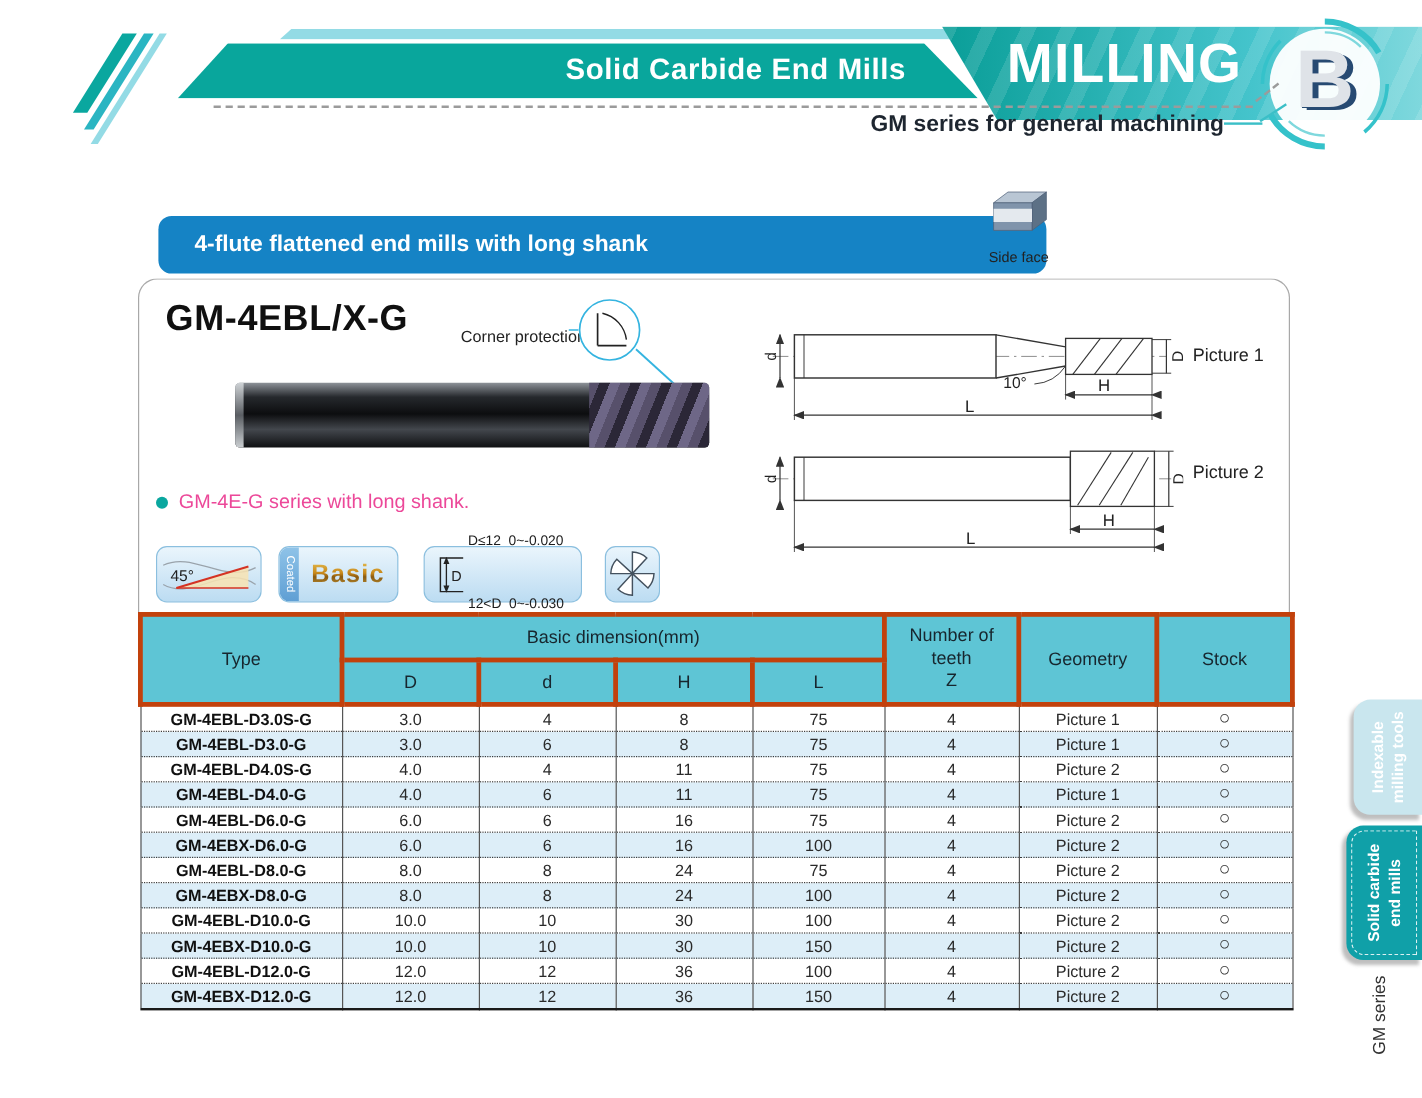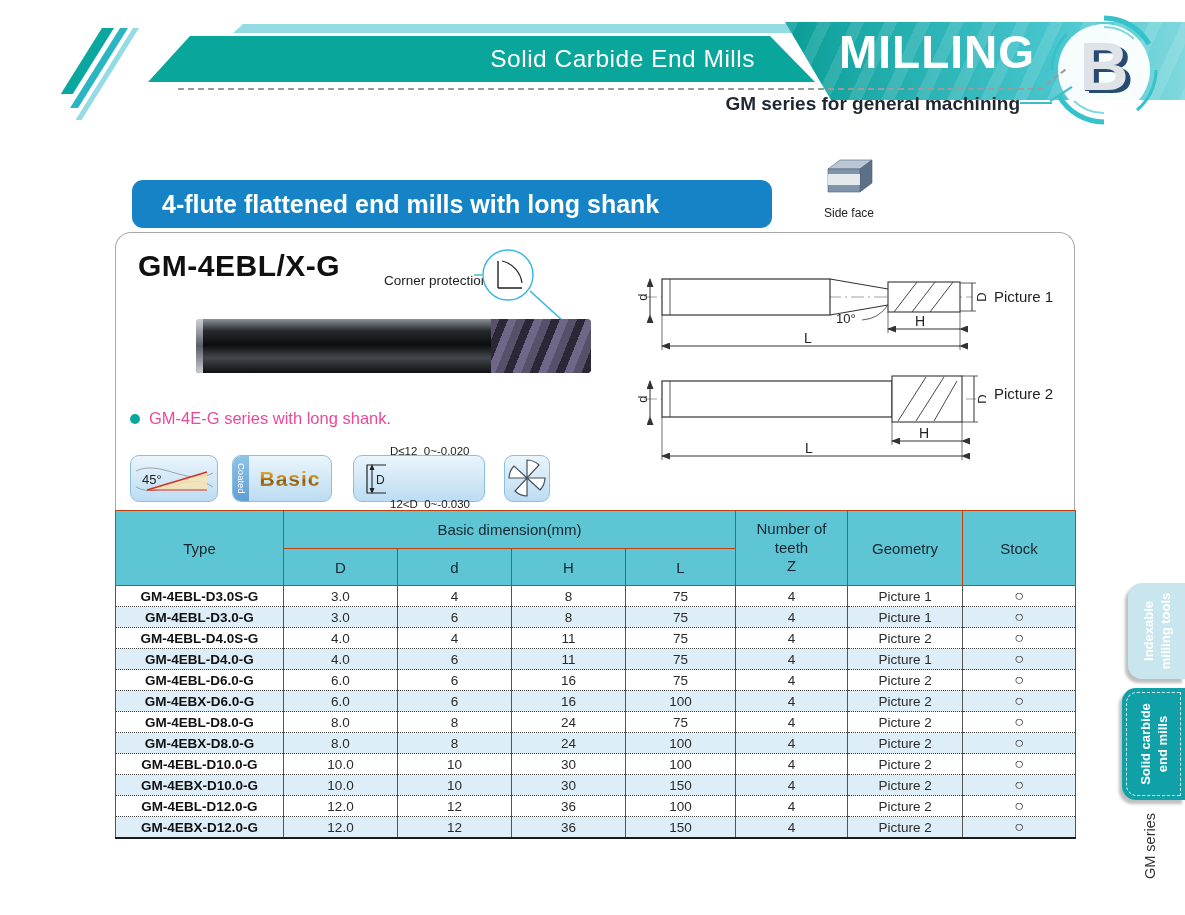--- a/index.html
+++ b/index.html
@@ -6,42 +6,42 @@
   body{font-family:"Liberation Sans",sans-serif;}
   .page{position:relative;width:1185px;height:915px;background:#fff;overflow:hidden;}
   .abs{position:absolute;}
 
   
   .top-lightbar{left:233px;top:24px;width:952px;height:9px;background:#93dbe5;
     clip-path:polygon(10px 0,100% 0,100% 100%,0 100%);}
   .main-band{left:148px;top:36px;width:667px;height:46px;background:#09a69c;
     clip-path:polygon(42px 0,calc(100% - 45px) 0,100% 100%,0 100%);}
   .main-band-title{position:absolute;right:60px;top:0;line-height:46px;color:#fff;
-    font-size:24.5px;font-weight:normal;letter-spacing:.5px;}
+    font-size:24.5px;font-weight:bold;letter-spacing:.5px;}
   .milling-band{left:785px;top:22px;width:400px;height:78px;
     background:linear-gradient(90deg,#0a9e98,#45c4cc 65%,#7fd8dd);
     clip-path:polygon(0 0,100% 0,100% 100%,46px 100%);}
   .milling-stripes{position:absolute;inset:0;
     background:repeating-linear-gradient(115deg,rgba(255,255,255,.12) 0 12px,transparent 12px 30px);}
   .milling-title{position:absolute;left:54px;top:3px;color:#fff;font-size:46px;
     font-weight:800;letter-spacing:1px;}
   .corner-stripes{left:102px;top:28px;width:60px;height:84px;transform:skewX(-32deg);transform-origin:top left;}
   .corner-stripes i{position:absolute;top:0;display:block;}
   .dash-line{left:178px;top:88px;width:866px;height:0;border-top:2px dashed #9b9b9b;}
   .dash-diag{left:1044px;top:76px;width:24px;height:0;border-top:2px dashed #9b9b9b;transform:rotate(-38deg);}
   .subtitle{left:560px;top:93px;width:460px;text-align:right;font-size:19px;font-weight:bold;color:#1e2630;}
   .sub-line{left:1020px;top:102px;width:32px;height:2px;background:#3bbfc7;}
   .sub-line2{left:1048px;top:93px;width:26px;height:2px;background:#3bbfc7;transform:rotate(-33deg);}
   .emblem{left:1045px;top:11px;width:118px;height:118px;}
   .emblem-b{position:absolute;left:0;top:16px;width:118px;text-align:center;font-size:68px;
     font-weight:800;color:#dfe3e8;text-shadow:5px 3px 0 #274a72,1px 1px 0 #274a72;}
 
   
-  .section-banner{left:132px;top:180px;width:640px;height:48px;background:#1583c5;border-radius:11px;
-    color:#fff;font-size:25px;font-weight:bold;line-height:48px;padding-left:30px;box-sizing:border-box;}
+  .section-banner{left:132px;top:180px;width:740px;height:48px;background:#1583c5;border-radius:11px;
+    color:#fff;font-size:19px;font-weight:bold;line-height:48px;padding-left:30px;box-sizing:border-box;}
   .apps{left:808px;top:155px;display:flex;gap:10px;}
   .app{width:82px;text-align:center;}
   .app-label{font-size:12px;color:#222;margin-top:3px;}
 
   
   .card{left:115px;top:232px;width:960px;height:278px;border:1.5px solid #a8a8a8;border-bottom:none;
     border-radius:16px 16px 0 0;box-sizing:border-box;background:#fff;}
   .model-title{position:absolute;left:22px;top:16px;font-size:30px;font-weight:bold;color:#101010;letter-spacing:.5px;}
   .callout-label{position:absolute;left:268px;top:40px;font-size:13.5px;color:#222;}
   .mill-photo{position:absolute;left:80px;top:86px;width:395px;height:54px;border-radius:4px;
@@ -65,21 +65,21 @@
   .coat-name{flex:1;text-align:center;line-height:45px;font-size:21px;font-weight:800;letter-spacing:1px;
     background:linear-gradient(180deg,#f7e27a 10%,#c8881a 48%,#8a5a10 55%,#e8c25a 90%);
     -webkit-background-clip:text;background-clip:text;color:transparent;}
   .badge-tol{left:237px;width:132px;display:flex;align-items:center;padding:2px 4px 2px 6px;}
   .tol-text{font-size:11.5px;color:#1c1c1c;line-height:1.55;white-space:pre;}
   .badge-pin{left:388px;width:46px;}
 
   
   table.spec{position:absolute;left:115px;top:510px;width:960px;border-collapse:collapse;table-layout:fixed;
     border:1.5px solid #333;border-bottom:2.5px solid #1a1a1a;}
-  table.spec thead th{background:#5ec5d5;border:1px solid #c2410c;font-weight:500;color:#17262e;font-size:15px;}
+  table.spec thead th{background:#5ec5d5;border:4px solid #c2410c;font-weight:500;color:#17262e;font-size:15px;}
   table.spec thead tr:first-child{height:38px;}
   table.spec thead tr:last-child{height:37px;}
   table.spec tbody tr{height:18px;}
   table.spec tbody tr:nth-child(even){background:#ddeef8;}
   table.spec td{border-left:1px solid #555;border-right:1px solid #555;
     border-top:1px dotted #3c3c3c;border-bottom:1px dotted #3c3c3c;
     text-align:center;font-size:13.5px;color:#2a2a2a;}
   table.spec td.c-type{font-weight:bold;color:#101010;font-size:13.5px;}
   table.spec td.c-stock{font-size:16px;color:#333;}
   .th-stack span{display:block;line-height:1.25;}

